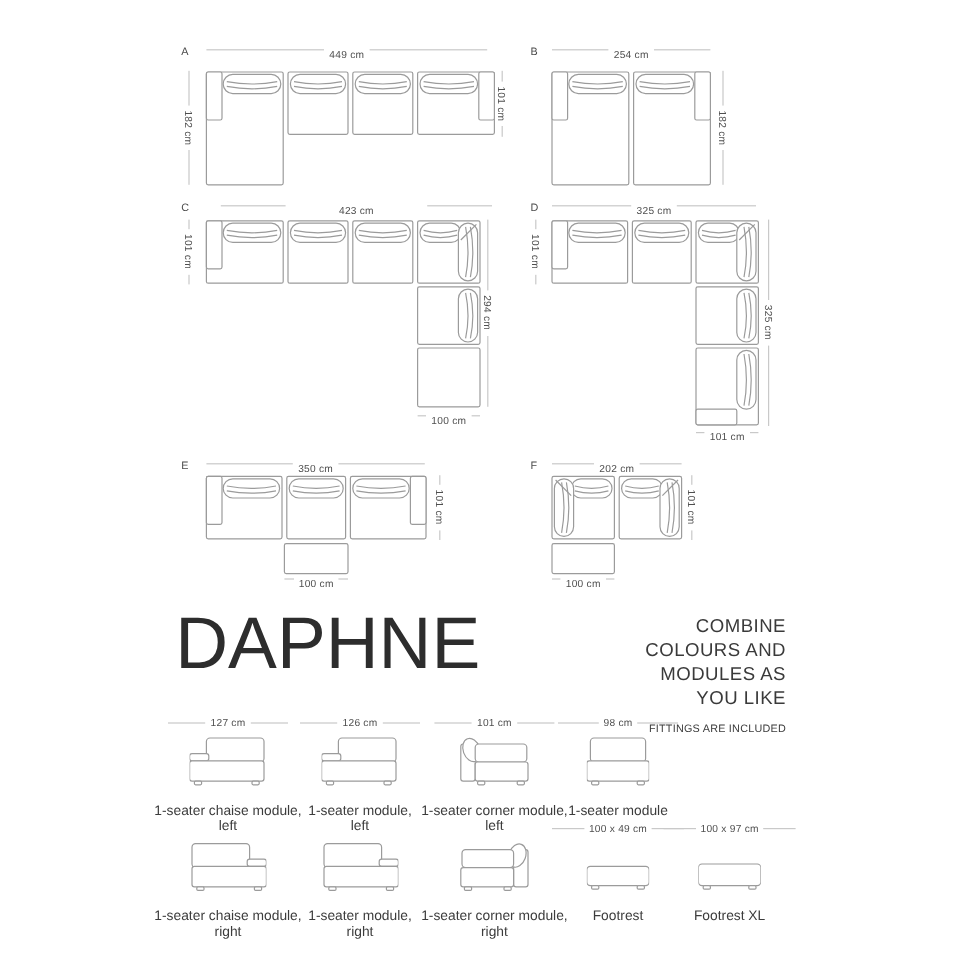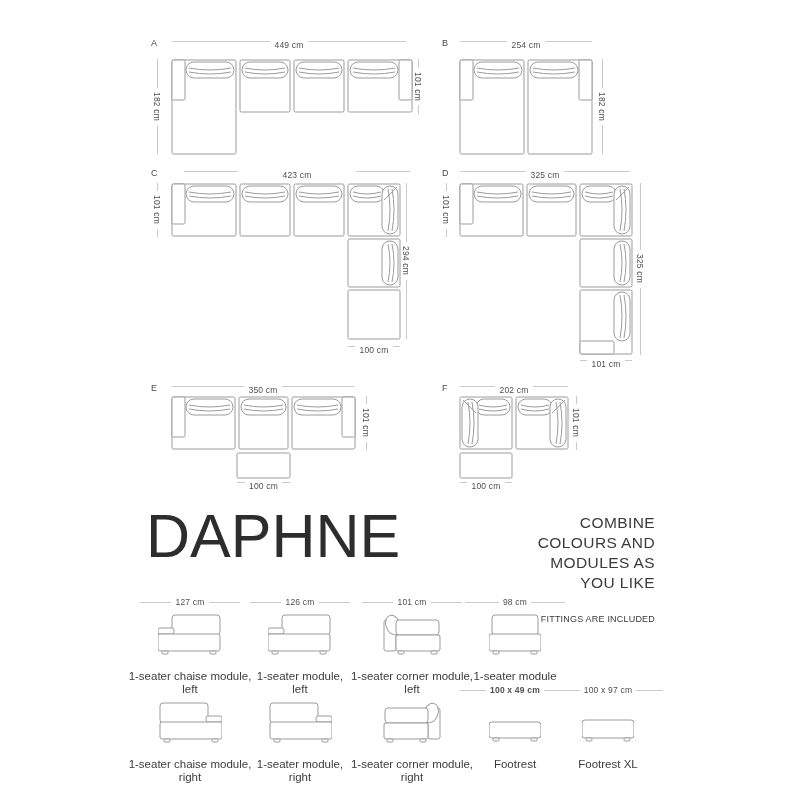--- a/index.html
+++ b/index.html
@@ -14,21 +14,21 @@
   .dimv .dl{flex:1;border-left:1px solid var(--dimline,#c9c9c9);width:0;}
   .dimv .dt{writing-mode:vertical-rl;padding:4px 0;font-size:8.5px;color:#4f4f4f;line-height:1;letter-spacing:.2px;}
   .drawing{position:absolute;}
   .drawing svg{display:block;}
   
   .title{position:absolute;left:146px;top:506px;font-size:61px;font-weight:300;
          color:var(--titlecol,#2d2d2d);line-height:1;letter-spacing:0;}
   .tagline{position:absolute;left:405px;width:250px;top:513px;text-align:right;
            font-size:15.5px;line-height:20px;font-weight:300;color:#3a3a3a;letter-spacing:.4px;}
   .tagline span{display:block;}
-  .tagnote{font-size:9px;letter-spacing:.2px;margin-top:16px;font-weight:400;color:#3a3a3a;}
+  .tagnote{font-size:9px;letter-spacing:.2px;margin-top:4px;font-weight:400;color:#3a3a3a;}
   
   .mcol{position:absolute;width:130px;display:flex;flex-direction:column;align-items:center;}
   .mcol .mdim{height:12px;width:100px;display:flex;align-items:center;}
   .mcol .mdim .dl{flex:1;border-top:1px solid var(--dimline,#c9c9c9);height:0;}
   .mcol .mdim .dt{padding:0 4px;font-size:8.5px;color:#4f4f4f;white-space:nowrap;line-height:1;letter-spacing:.2px;}
   .mcol .art{height:48px;display:flex;align-items:flex-end;justify-content:center;}
   .caption{margin-top:14px;text-align:center;font-size:11.5px;line-height:13px;color:#3c3c3c;}
   .caption span{display:block;}
 </style>
 </head>
@@ -449,21 +449,21 @@
             <rect x="37" y="37" width="6" height="3" rx="1"></rect>
           </g>
         </svg>
       </div>
     <div class="caption">
       <span>1-seater corner module,</span>
       <span>right</span>
     </div>
   </div>
   <div class="mcol" style="left:450px;top:684px;">
-    <div class="mdim" style="width:110px;font-weight:bold;">
+    <div class="mdim" style="width:110px;">
       <i class="dl"></i>
       <span class="dt">100 x 49 cm</span>
       <i class="dl"></i>
     </div>
     <div class="art">
         <svg width="52" height="24" viewBox="0 0 52 24">
           <g fill="#ffffff" stroke="#9b9b9b" stroke-width="1" stroke-linejoin="round">
             <rect x="0" y="2" width="52" height="16" rx="3"></rect>
             <rect x="4" y="18" width="6" height="3" rx="1"></rect>
             <rect x="42" y="18" width="6" height="3" rx="1"></rect>

